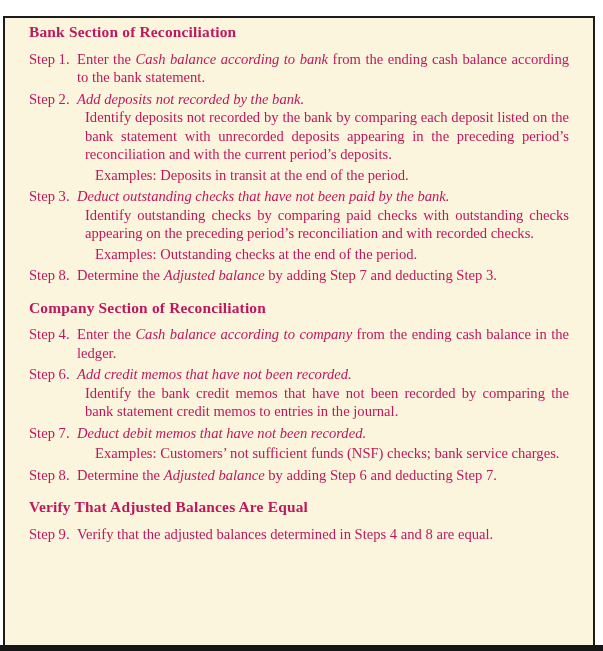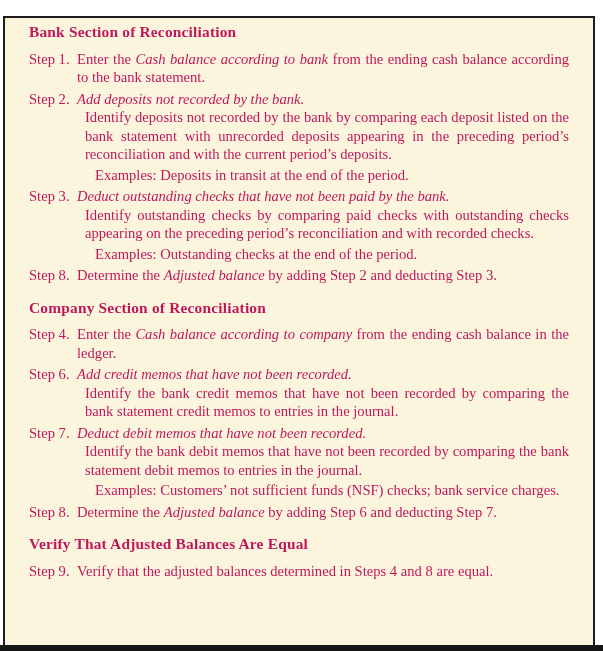--- a/index.html
+++ b/index.html
@@ -72,38 +72,37 @@
           <div class="step-examples">Examples: Deposits in transit at the end of the period.</div>
         </div>
         <div class="step">
           <span class="step-label">Step 3.</span>
           <div class="step-lead"><span class="it">Deduct outstanding checks that have not been paid by the bank.</span></div>
           <div class="step-detail">Identify outstanding checks by comparing paid checks with outstanding checks appearing on the preceding period’s reconciliation and with recorded checks.</div>
           <div class="step-examples">Examples: Outstanding checks at the end of the period.</div>
         </div>
         <div class="step">
           <span class="step-label">Step 8.</span>
-          <div class="step-lead"><span>Determine the </span><span class="it">Adjusted balance</span><span> by adding Step 2 and deducting Step 3.</span></div>
+          <div class="step-lead"><span>Determine the </span><span class="it">Adjusted balance</span><span> by adding Step 7 and deducting Step 3.</span></div>
         </div>
       </section>
       <section class="doc-section">
         <div class="section-heading">Company Section of Reconciliation</div>
         <div class="step">
           <span class="step-label">Step 4.</span>
           <div class="step-lead"><span>Enter the </span><span class="it">Cash balance according to company</span><span> from the ending cash balance in the ledger.</span></div>
         </div>
         <div class="step">
           <span class="step-label">Step 6.</span>
           <div class="step-lead"><span class="it">Add credit memos that have not been recorded.</span></div>
           <div class="step-detail">Identify the bank credit memos that have not been recorded by comparing the bank statement credit memos to entries in the journal.</div>
         </div>
         <div class="step">
           <span class="step-label">Step 7.</span>
           <div class="step-lead"><span class="it">Deduct debit memos that have not been recorded.</span></div>
-          <div class="step-detail">Identify the bank debit memos that have not been recorded by comparing the bank statement debit memos to entries in the journal.</div>
           <div class="step-examples">Examples: Customers’ not sufficient funds (NSF) checks; bank service charges.</div>
         </div>
         <div class="step">
           <span class="step-label">Step 8.</span>
           <div class="step-lead"><span>Determine the </span><span class="it">Adjusted balance</span><span> by adding Step 6 and deducting Step 7.</span></div>
         </div>
       </section>
       <section class="doc-section">
         <div class="section-heading">Verify That Adjusted Balances Are Equal</div>
         <div class="step">

